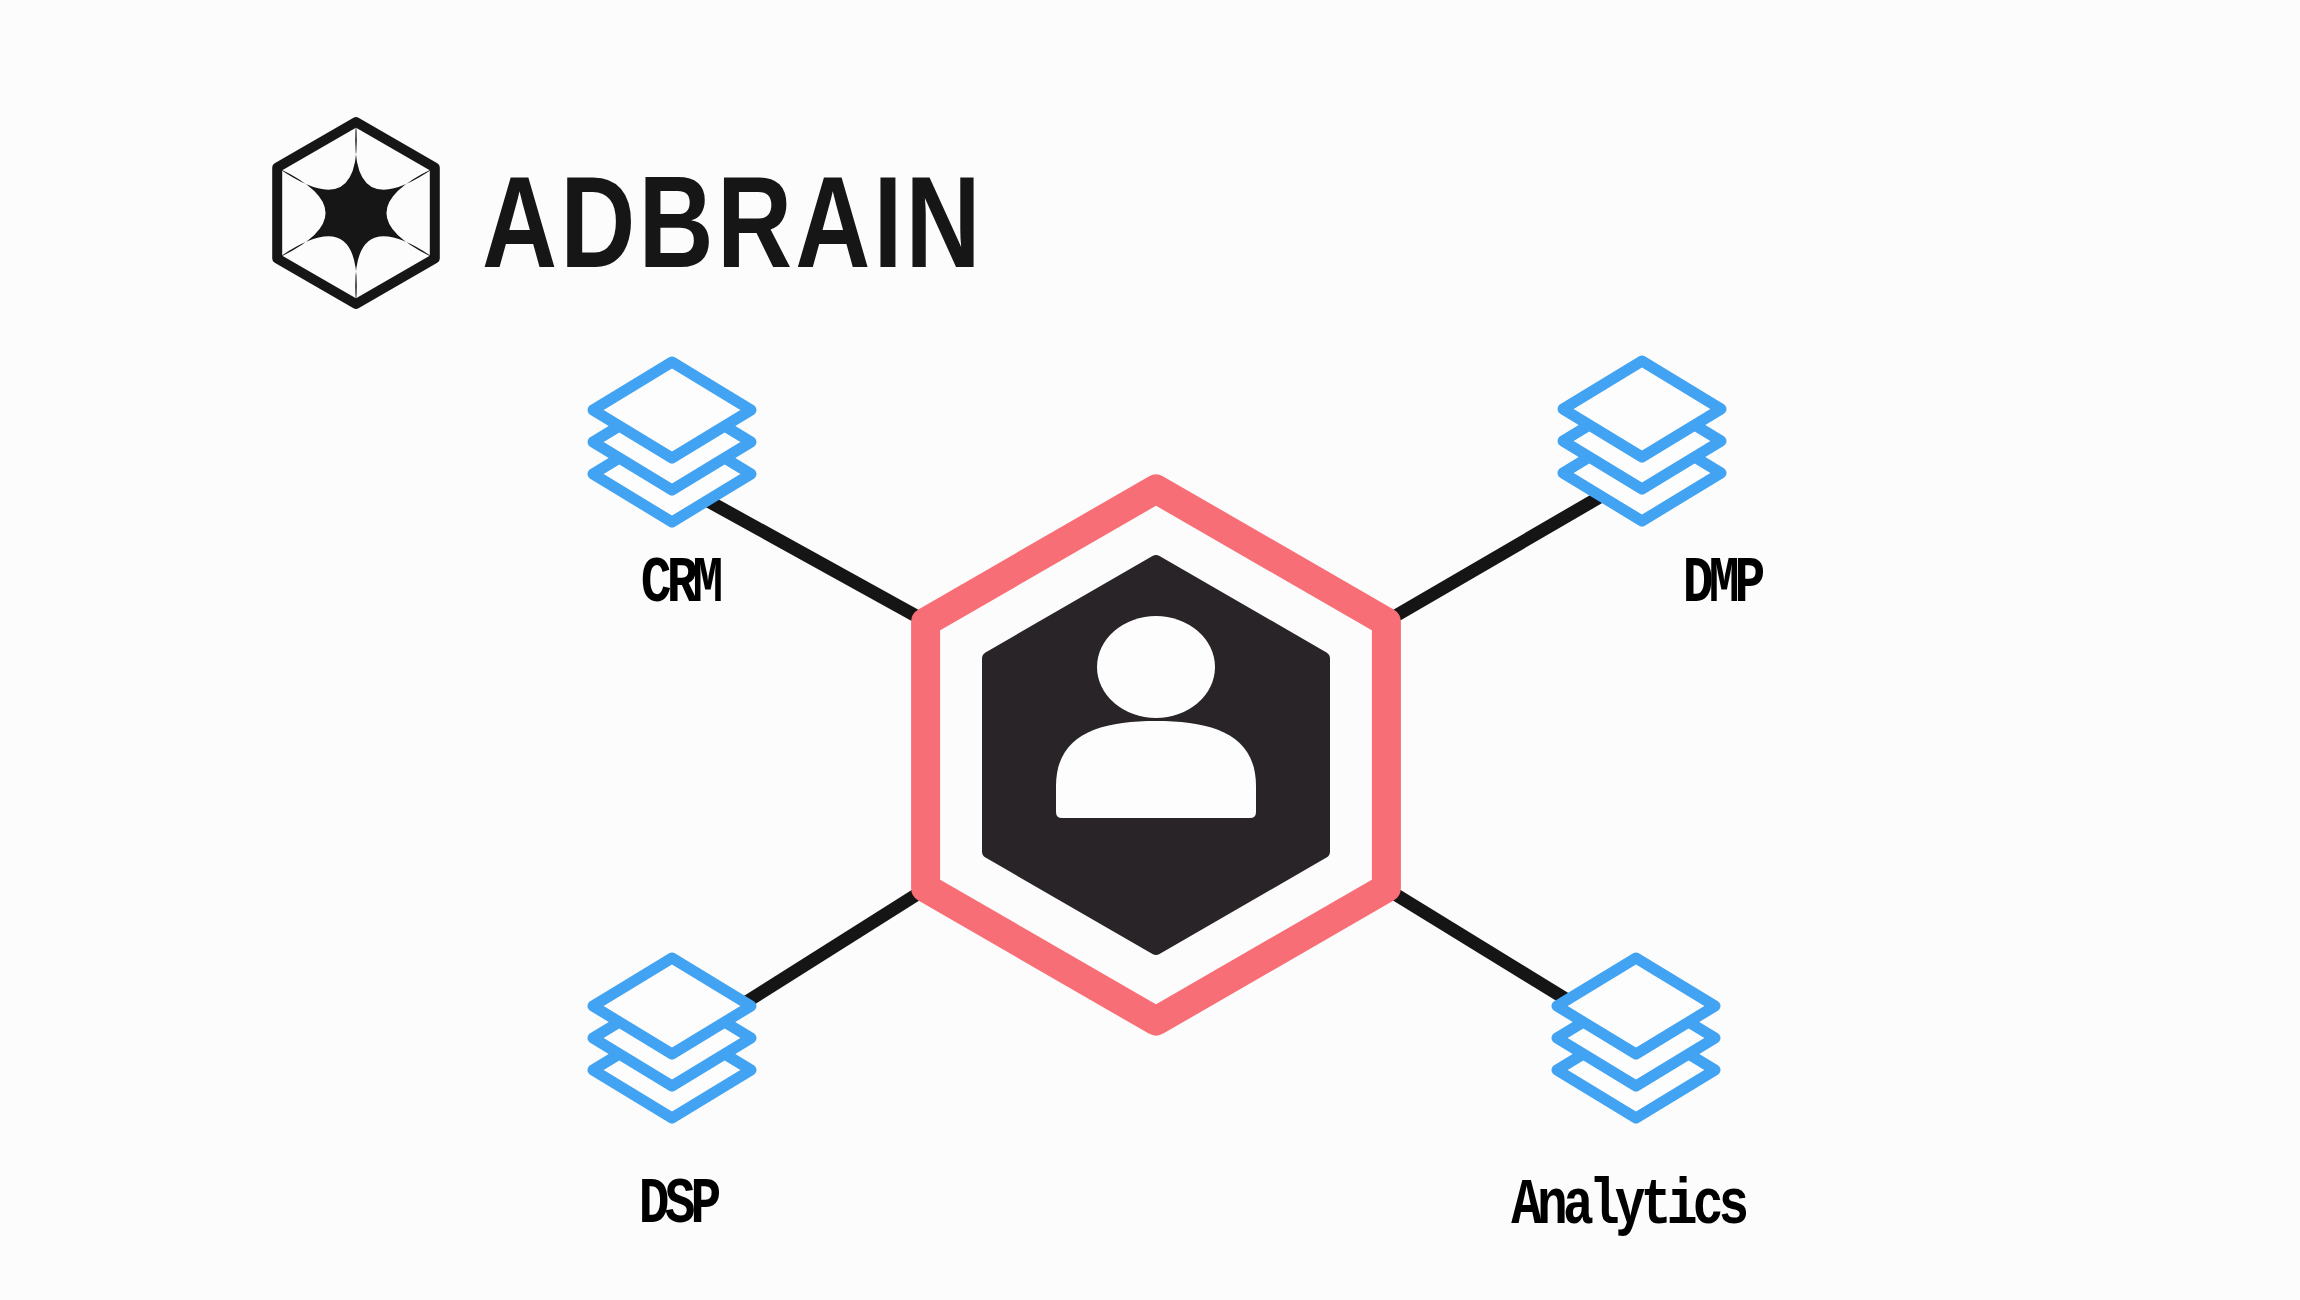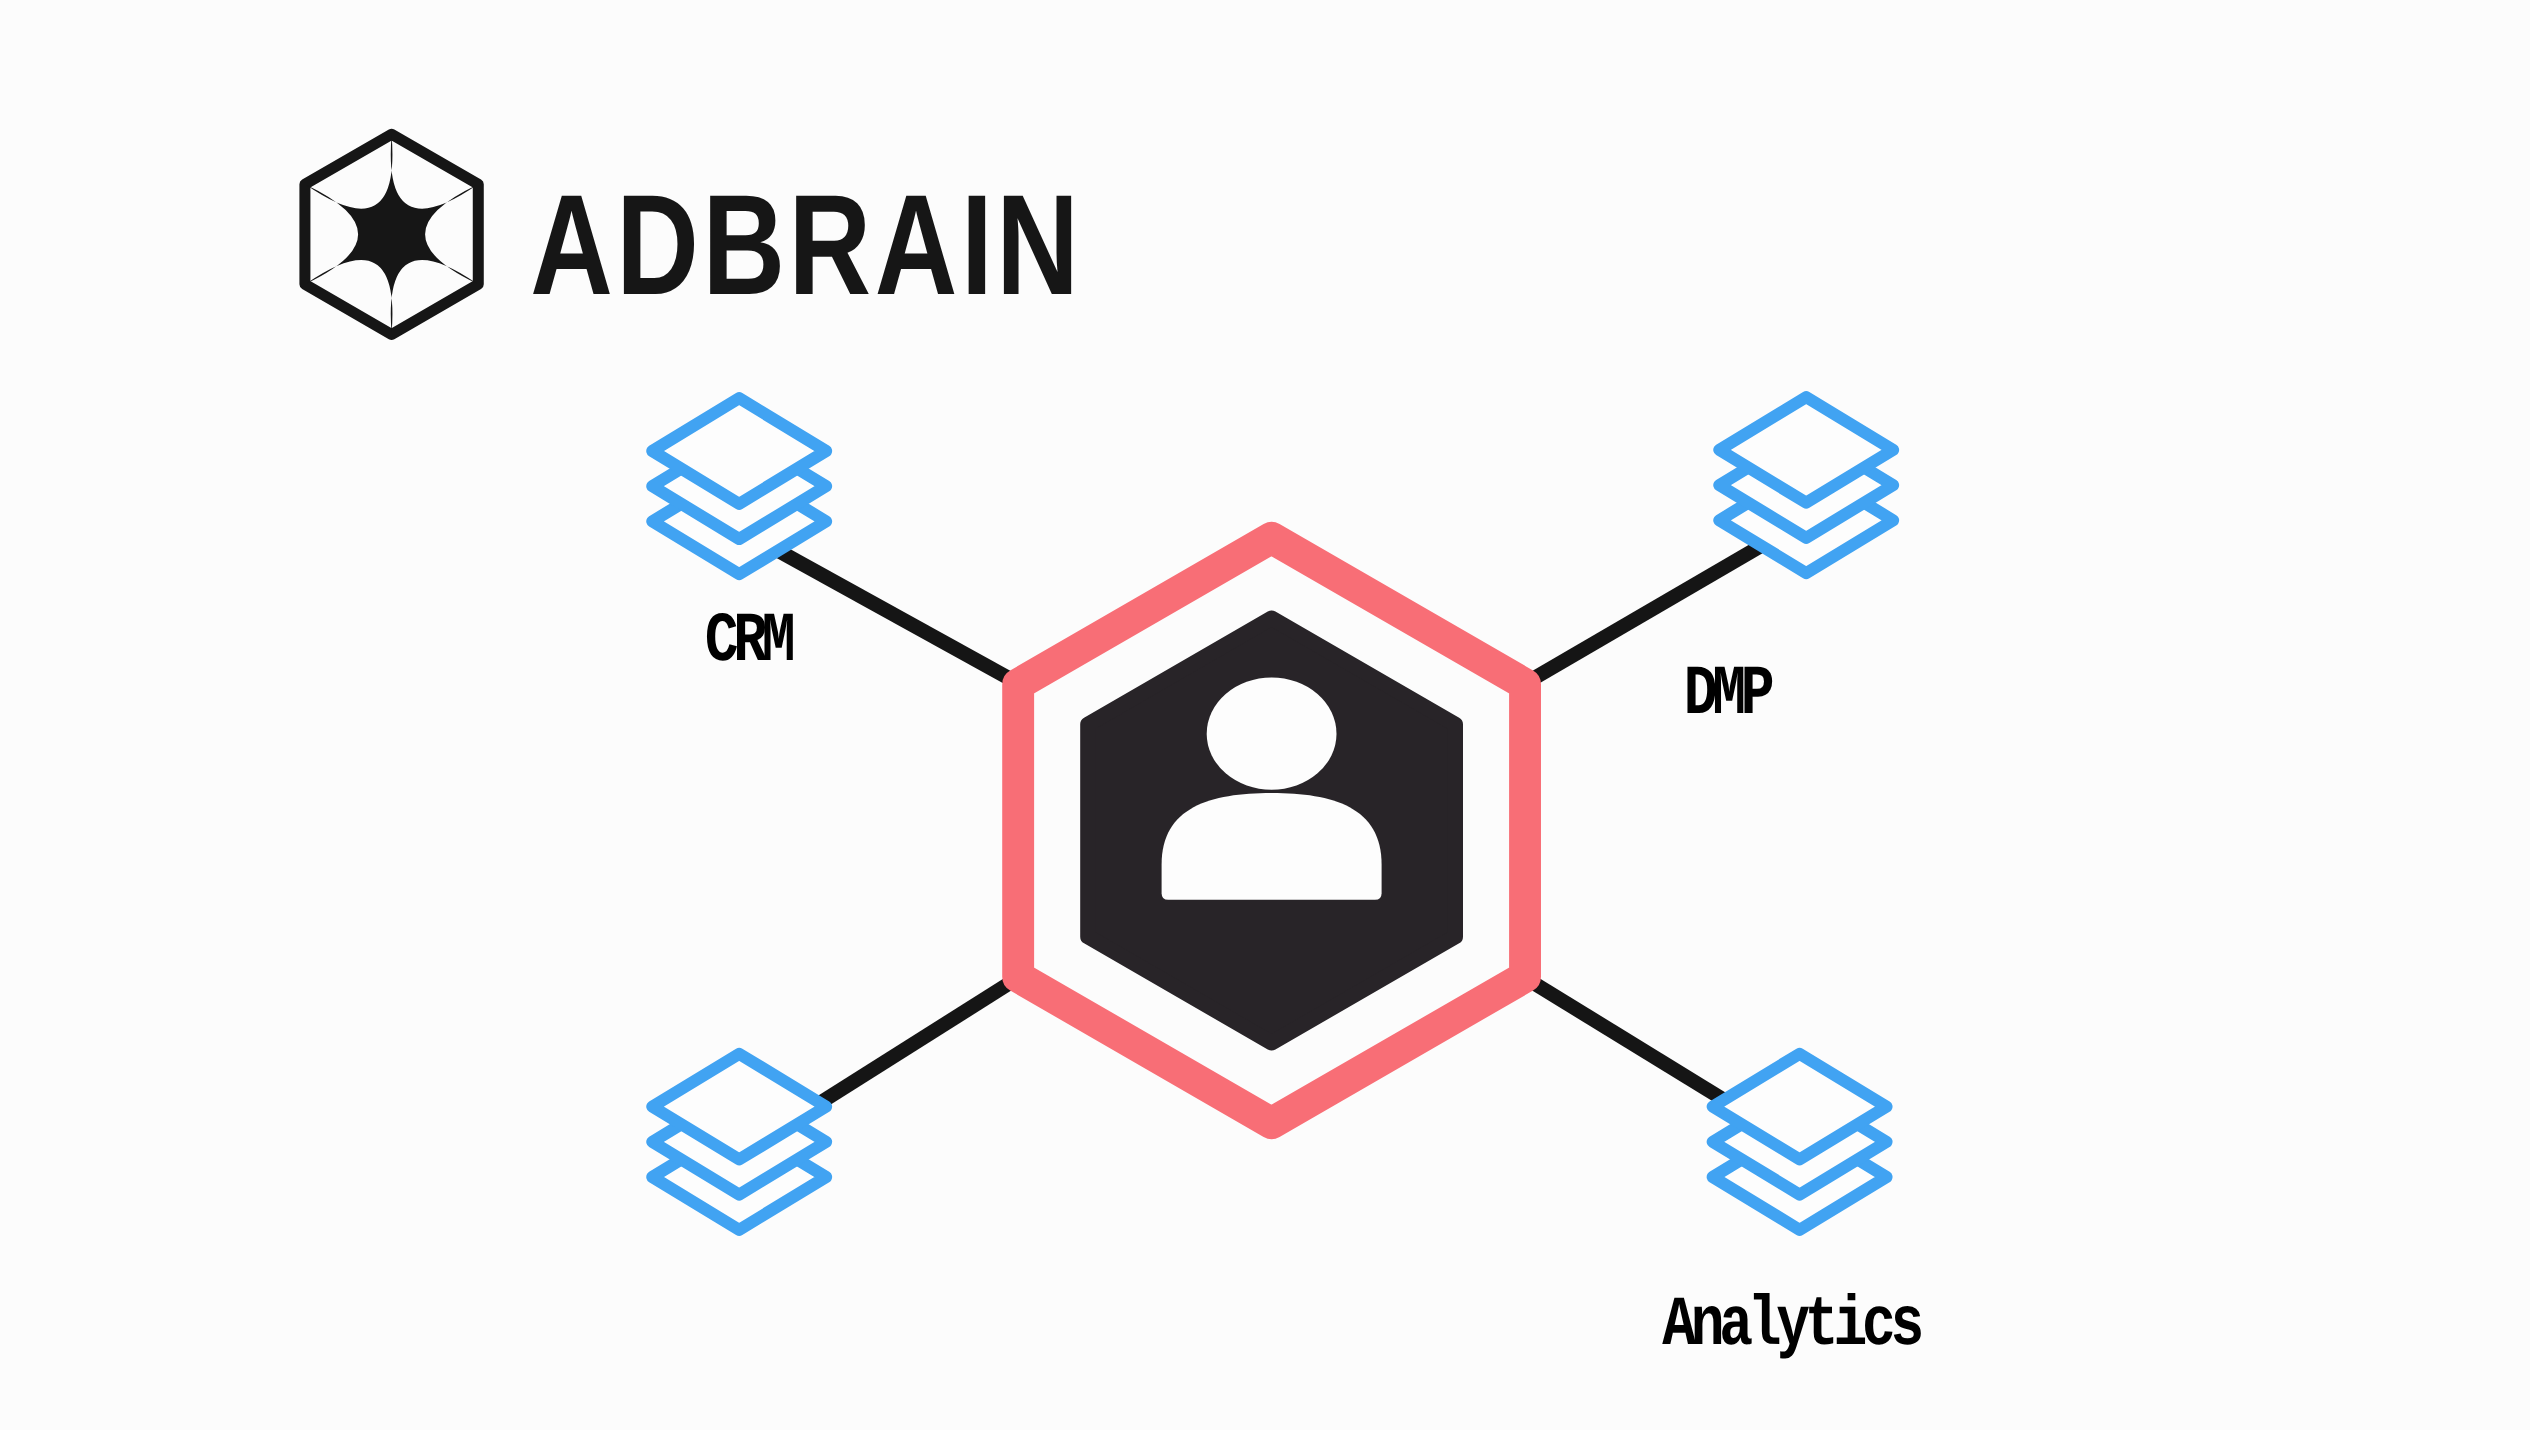--- a/index.html
+++ b/index.html
@@ -27,21 +27,21 @@
   .node-icon-analytics { left:1556px; top:958px; }
 
   .node-label {
     position:absolute; width:400px; text-align:center;
     font-family:"Liberation Mono", monospace; font-weight:bold;
     font-size:64px; letter-spacing:-6px; color:#000000; line-height:64px;
     white-space:nowrap;
   }
   .node-label > span { display:inline-block; transform:scaleX(0.8); transform-origin:center; }
   .node-label-crm       { left:480px;  top:552px; }
-  .node-label-dmp       { left:1370px; top:552px;margin-top:48px; }
+  .node-label-dmp       { left:1522px; top:552px; }
   .node-label-dsp       { left:478px;  top:1173px; }
   .node-label-analytics { left:1428px; top:1174px; }
 </style>
 </head>
 <body>
 
 <div class="stage">
 
   <div class="brand-mark">
     <svg width="204" height="226" viewBox="-102 -113 204 226">
@@ -106,17 +106,20 @@
       <polygon points="80,0 159,48 80,96 1,48" fill="#FDFDFD" stroke="#41A3F2" stroke-width="11" stroke-linejoin="round"></polygon>
     </svg>
   </div>
 
   <div class="node-label node-label-crm">
     <span>CRM</span>
   </div>
   <div class="node-label node-label-dmp">
     <span>DMP</span>
   </div>
+  <div class="node-label node-label-dsp">
+    <span>DSP</span>
+  </div>
   <div class="node-label node-label-analytics">
     <span>Analytics</span>
   </div>
 
 </div>
 
 </body></html>

